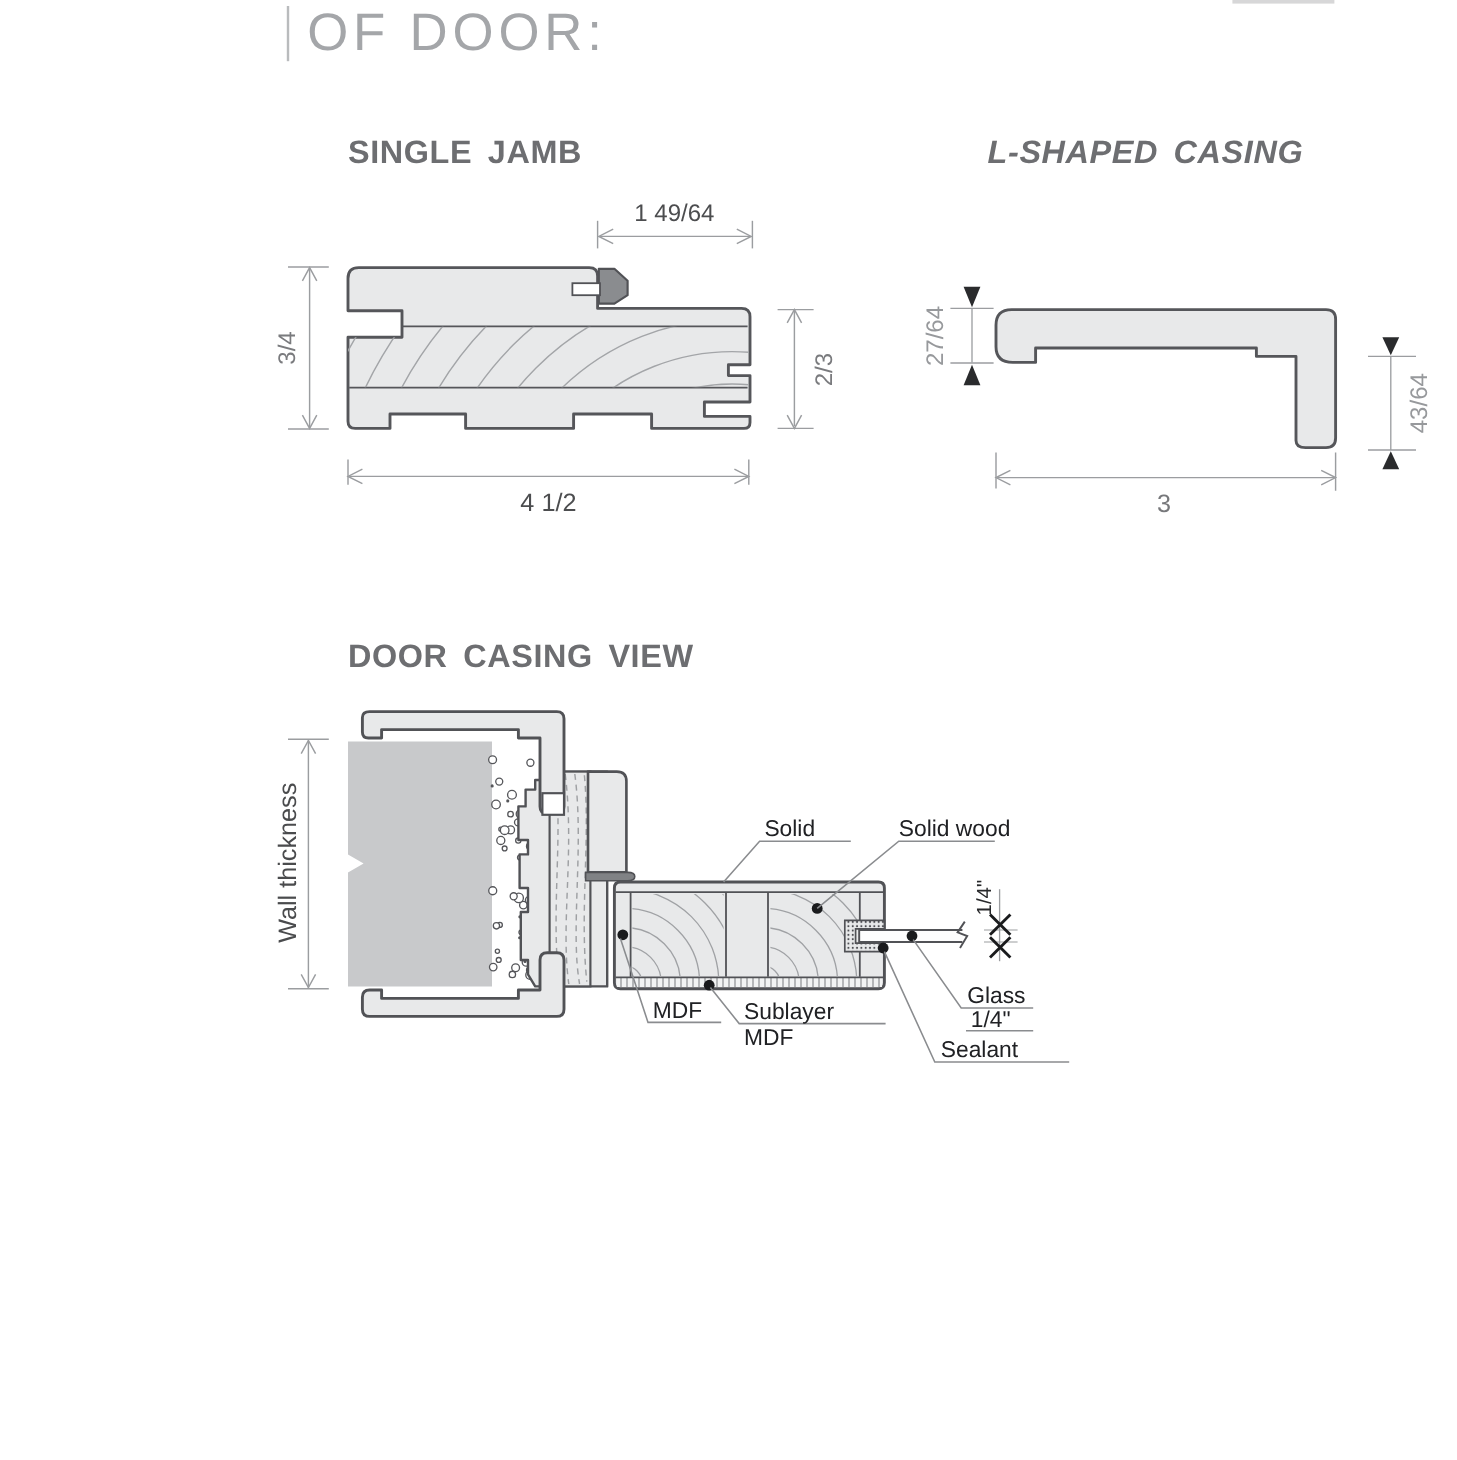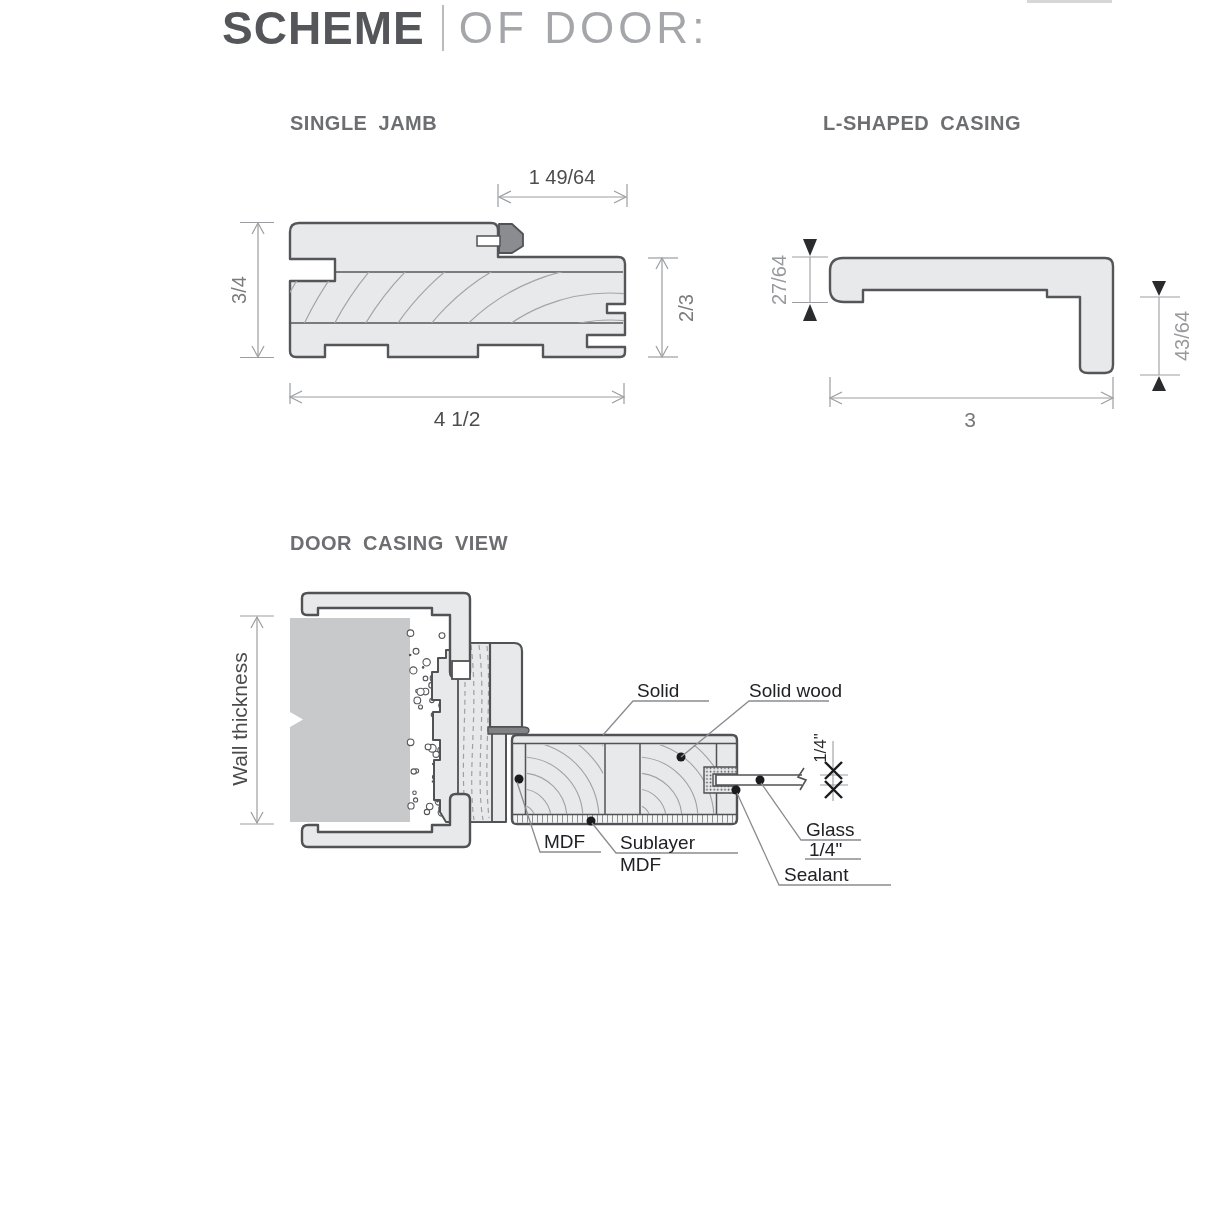--- a/index.html
+++ b/index.html
@@ -2,44 +2,43 @@
 <html><head>
 <meta charset="utf-8">
 <style>
   html,body{margin:0;padding:0;background:#ffffff;}
   .page{position:relative;width:1214px;height:1217px;background:#fff;overflow:hidden;
         font-family:"Liberation Sans",sans-serif;}
   .title-row{position:absolute;left:222px;top:0px;display:flex;align-items:center;height:56px;}
   .title-primary{font-size:46px;font-weight:bold;color:#55565a;letter-spacing:1px;}
   .title-divider{width:2px;height:46px;background:#b9bbbd;margin:0 15px 0 17px;}
   .title-secondary{font-size:44px;font-weight:300;color:#a4a6a9;letter-spacing:4px;}
-  .section-heading{position:absolute;font-size:20px;font-weight:bold;color:#6d6e71;
+  .section-heading{position:absolute;font-size:27px;font-weight:bold;color:#6d6e71;
                    letter-spacing:0.5px;word-spacing:5px;}
   #h-jamb{left:290px;top:112px;}
-  #h-casing{left:823px;top:112px;}
+  #h-casing{left:823px;top:112px;font-style:italic;}
   #h-cutaway{left:290px;top:532px;}
   .top-sliver{position:absolute;left:1027px;top:0;width:85px;height:3px;background:#d7d7d8;}
   svg{position:absolute;left:0;top:0;}
   svg text{font-family:"Liberation Sans",sans-serif;}
   .dim-text{font-size:20px;fill:#4c4d4f;}
   .dim-text-light{font-size:20px;fill:#97999c;}
   .dim-text-med{font-size:20px;fill:#7a7b7e;}
   .label-text{font-size:19px;fill:#202124;}
   .wall-text{font-size:21px;fill:#4a4b4d;}
   .glassdim-text{font-size:17px;fill:#28292b;}
 </style>
 </head>
 <body>
 
 <div class="page">
 
   <div class="top-sliver"></div>
 
   <div class="title-row">
-    <span class="title-primary">SCHEME</span>
     <span class="title-divider"></span>
     <span class="title-secondary">OF DOOR:</span>
   </div>
 
   <div id="h-jamb" class="section-heading">SINGLE JAMB</div>
   <div id="h-casing" class="section-heading">L-SHAPED CASING</div>
   <div id="h-cutaway" class="section-heading">DOOR CASING VIEW</div>
 
   <svg width="1214" height="1217" viewBox="0 0 1214 1217">
     <defs>

